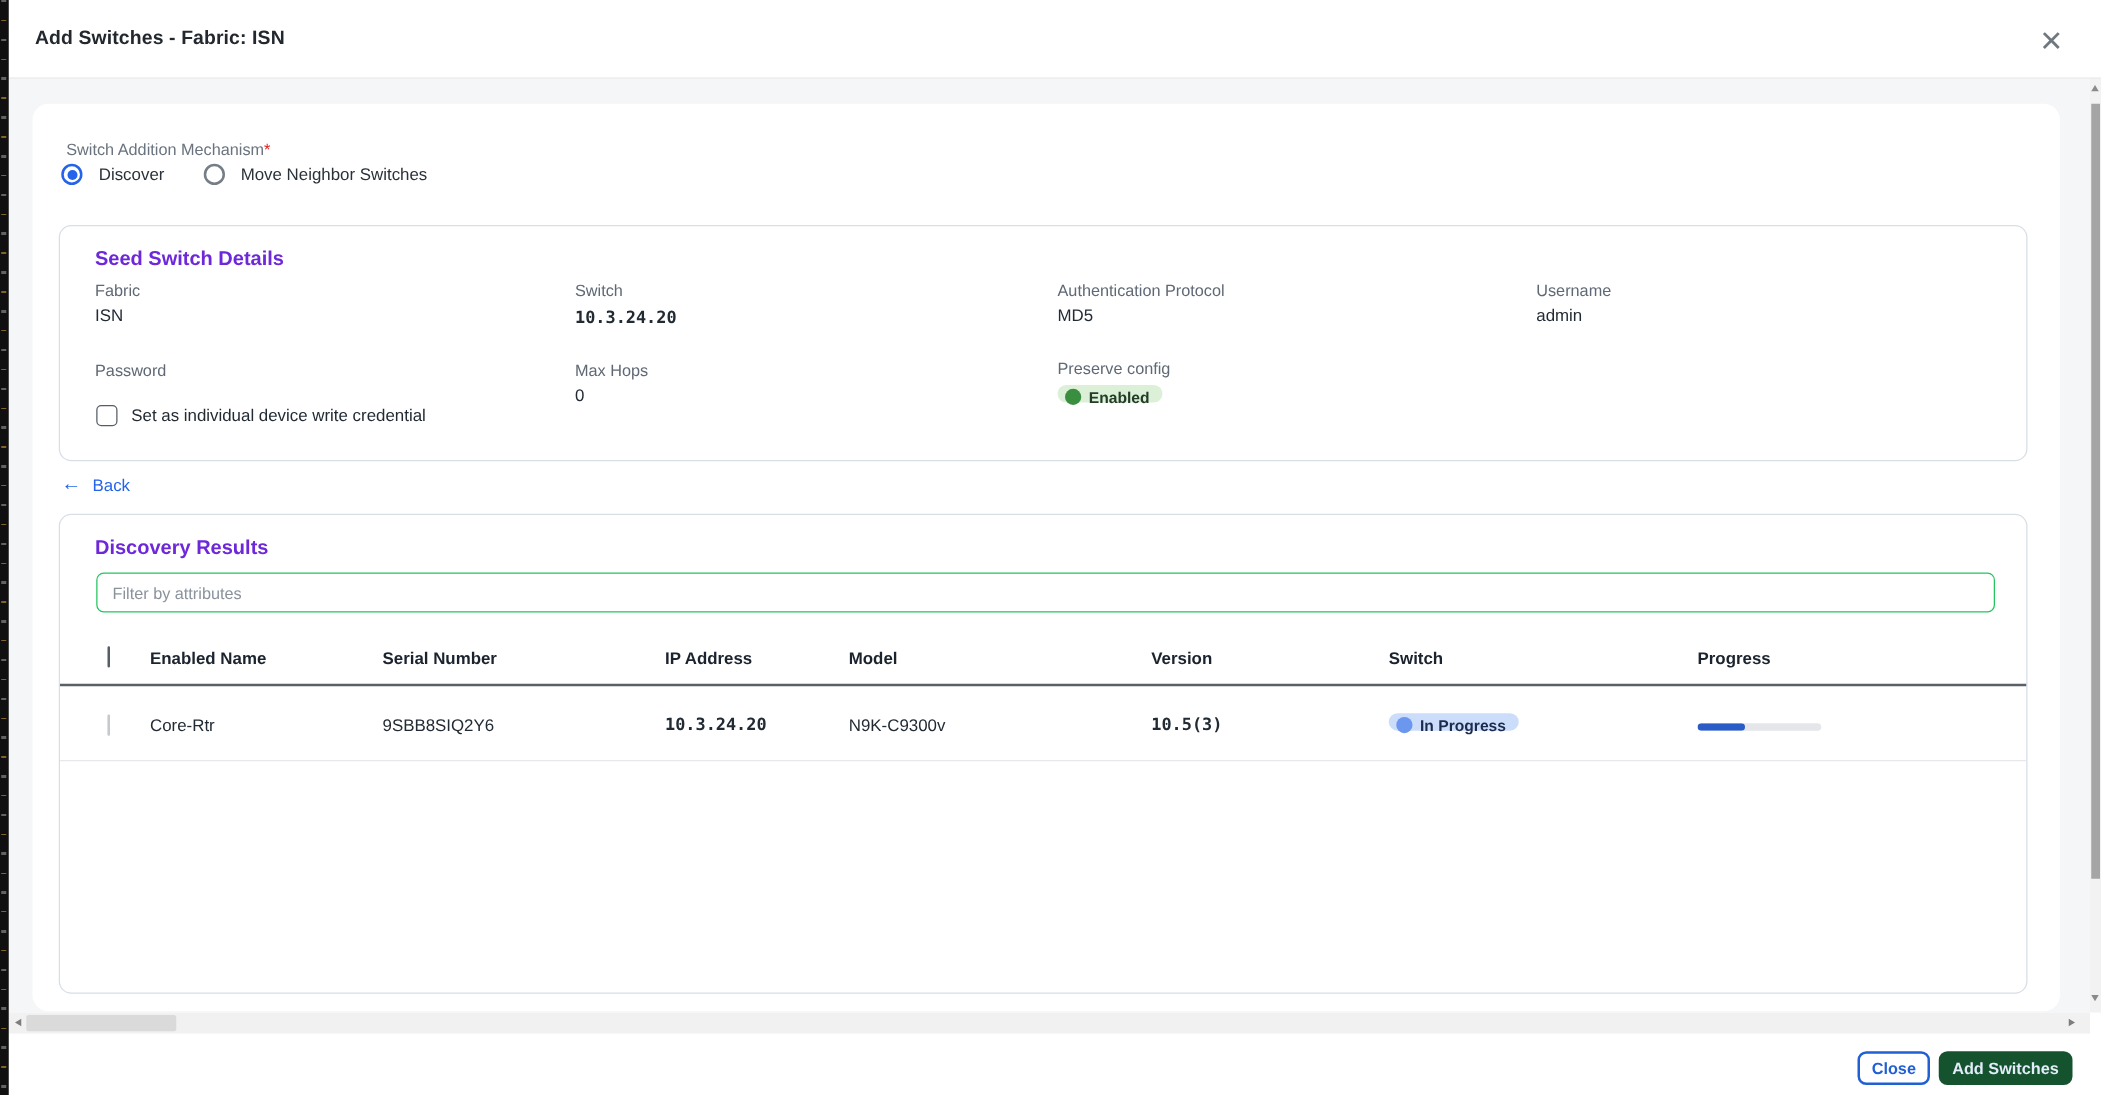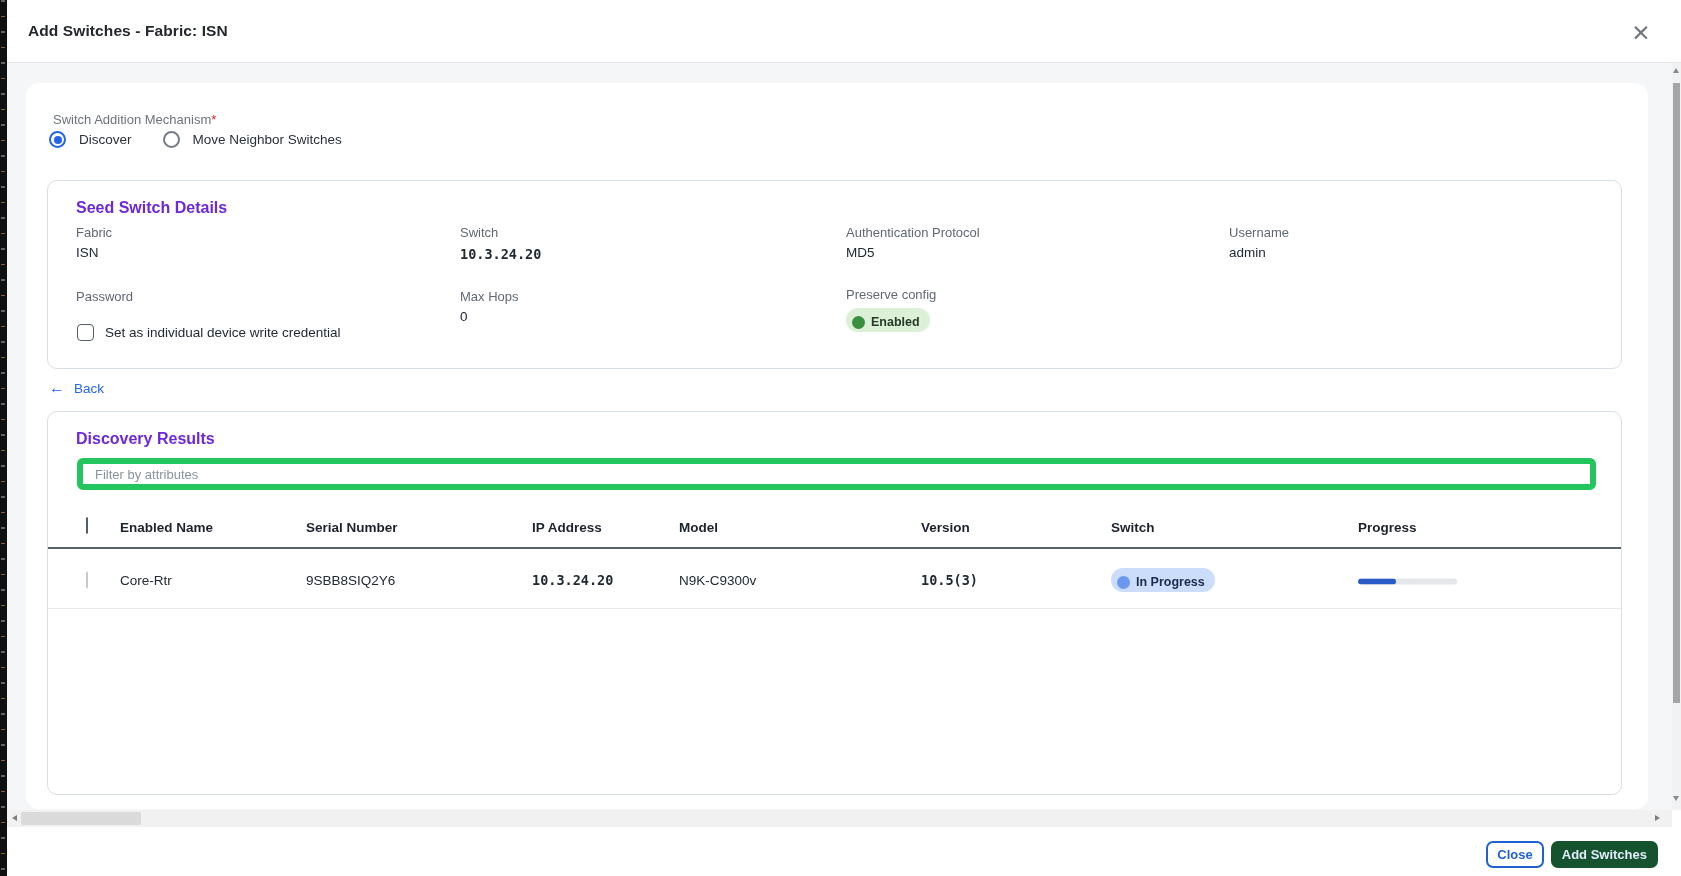--- a/index.html
+++ b/index.html
@@ -56,38 +56,38 @@
   .field .val.red-mono { margin-top:6px; }
 
   .f-fabric   { left:28px;   top:44px; }
   .f-switch   { left:412px;  top:44px; }
   .f-auth     { left:798px;  top:44px; }
   .f-username { left:1181px; top:44px; }
   .f-password { left:28px;   top:108px; }
   .f-maxhops  { left:412px;  top:108px; }
   .f-preserve { left:798px;  top:106px; }
 
-  .badge { display:inline-flex; align-items:flex-end; gap:6px; border-radius:12px; font-size:12.5px; font-weight:600; padding:3px 10px 3px 6px; height:24px; }
+  .badge { display:inline-flex; align-items:flex-start; gap:6px; border-radius:12px; font-size:12.5px; font-weight:600; padding:3px 10px 3px 6px; height:14px; }
   .badge .dot { width:13px; height:13px; border-radius:50%; flex:0 0 auto; }
   .badge-green { background:#dcf0d8; color:#243b28; margin-top:6px; }
   .badge-green .dot { background:#3a8e3f; }
   .badge-blue { background:#cbddfa; color:#1c2b4d; }
   .badge-blue .dot { background:#6b97ee; }
 
   .cb { background:#fff; border:1.8px solid #545d68; border-radius:4px; width:17px; height:17px; cursor:pointer; flex:0 0 auto; }
   .cb.disabled { background:#f0f1f2; border:1.5px solid #c5c9ce; }
   .f-writecred { position:absolute; left:29px; top:143px; display:flex; align-items:center; gap:11px; }
   .f-writecred .cb-label { font-size:13.5px; color:#222a33; }
 
   .back-link { position:absolute; left:23px; top:297px; display:flex; align-items:center; gap:9px; cursor:pointer; }
   .back-arrow { color:#2563eb; font-size:16px; line-height:1; }
   .back-text { color:#2563eb; font-size:13.5px; }
 
   .disc-card { left:21px; top:328px; width:1575px; height:384px; }
-  .filter-input { position:absolute; left:29px; top:46px; width:1519px; height:32px; border:6px solid #22c55e; border-radius:6px; font-size:13px; padding:0 12px; color:#222a33; font-family:"Liberation Sans", sans-serif; outline:none; background:#fff; }
+  .filter-input { position:absolute; left:29px; top:46px; width:1519px; height:32px; border:1px solid #22c55e; border-radius:6px; font-size:13px; padding:0 12px; color:#222a33; font-family:"Liberation Sans", sans-serif; outline:none; background:#fff; }
   .filter-input::placeholder { color:#8a929c; }
 
   .thead { position:absolute; left:0; top:94px; width:100%; height:43px; border-bottom:2px solid #5a6067; }
   .trow  { position:absolute; left:0; top:139px; width:100%; height:58px; border-bottom:1px solid #e6e8ec; }
   .cell { position:absolute; top:50%; transform:translateY(-50%); font-size:13.5px; color:#222a33; white-space:nowrap; }
   .thead .cell { font-weight:700; color:#1b232e; }
   .col-check   { left:38px; }
   .col-name    { left:72px; }
   .col-serial  { left:258px; }
   .col-ip      { left:440px;margin-left:44px; }

